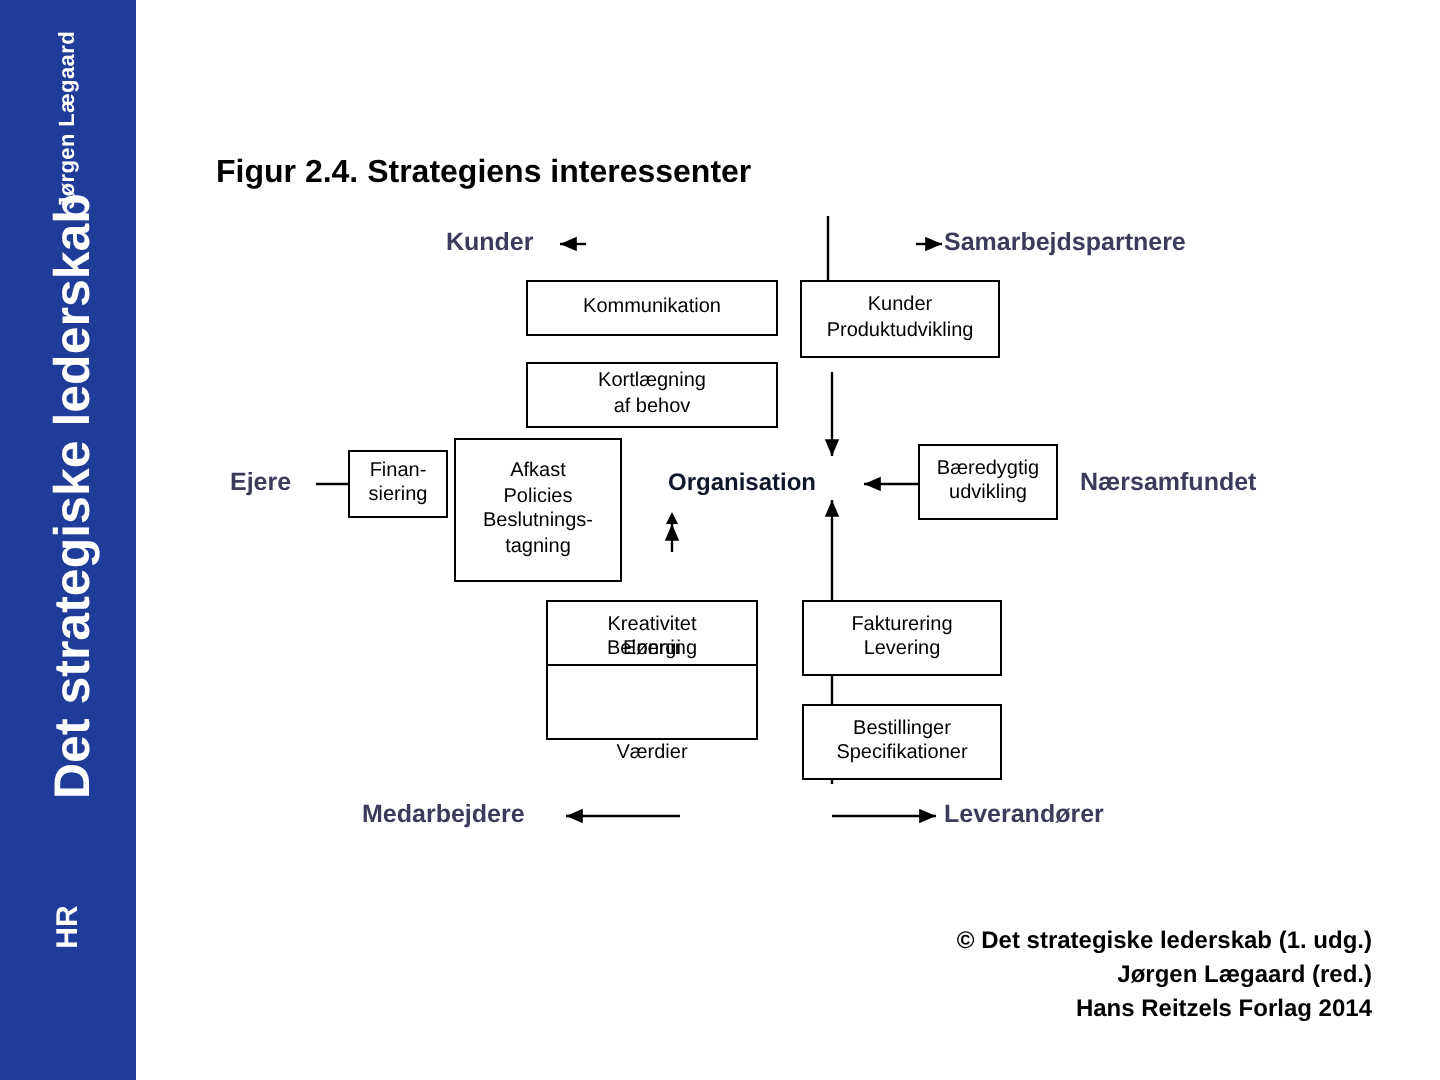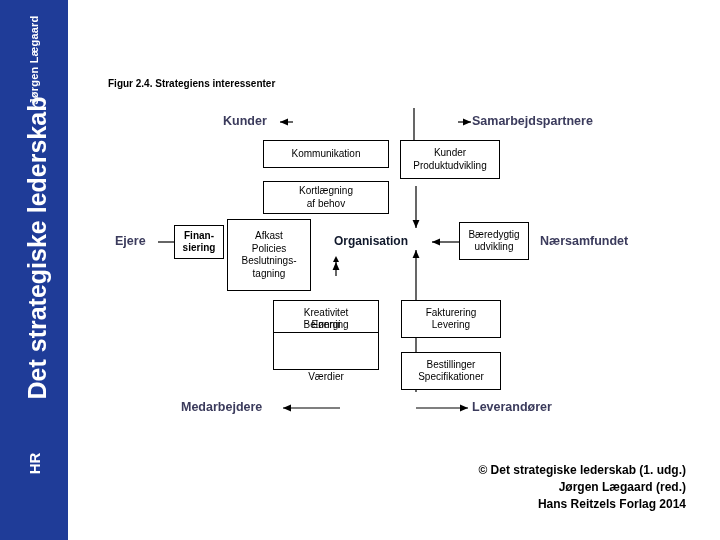--- a/index.html
+++ b/index.html
@@ -63,21 +63,21 @@
     font-weight: bold;
     text-align: center;
     white-space: nowrap;
   }
 
   
   #fig-title {
     position: absolute;
     left: 108px;
     top: 78px;
-    font-size: 10px;
+    font-size: 16px;
     font-weight: bold;
     color: #000000;
   }
 
   
   #diagram {
     position: absolute;
     left: 68px;
     top: 0;
     width: 652px;
@@ -194,21 +194,21 @@
   <div class="node" style="left:195px; top:181px; width:126px; height:33px;">
     <span>Kortlægning</span>
     <span>af behov</span>
   </div>
 
   <div class="node" style="left:332px; top:140px; width:100px; height:39px;">
     <span>Kunder</span>
     <span>Produktudvikling</span>
   </div>
 
-  <div class="node" style="left:106px; top:225px; width:50px; height:34px;font-weight:bold;">
+  <div class="node" style="left:106px; top:225px; width:50px; height:34px;">
     <span>Finan-</span>
     <span>siering</span>
   </div>
 
   <div class="node" style="left:391px; top:222px; width:70px; height:38px;">
     <span>Bæredygtig</span>
     <span>udvikling</span>
   </div>
 
   <div class="node" style="left:159px; top:219px; width:84px; height:72px;">

